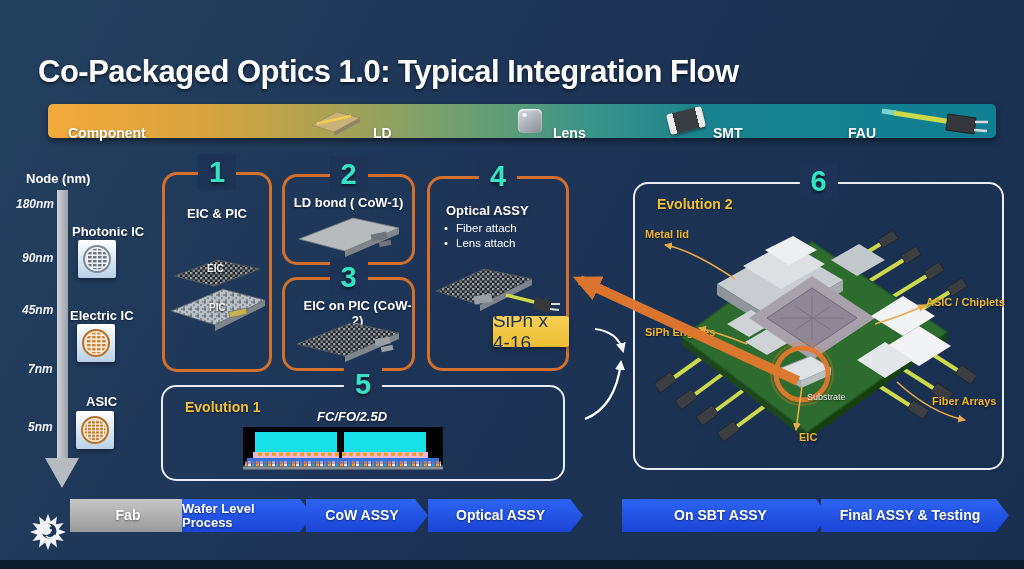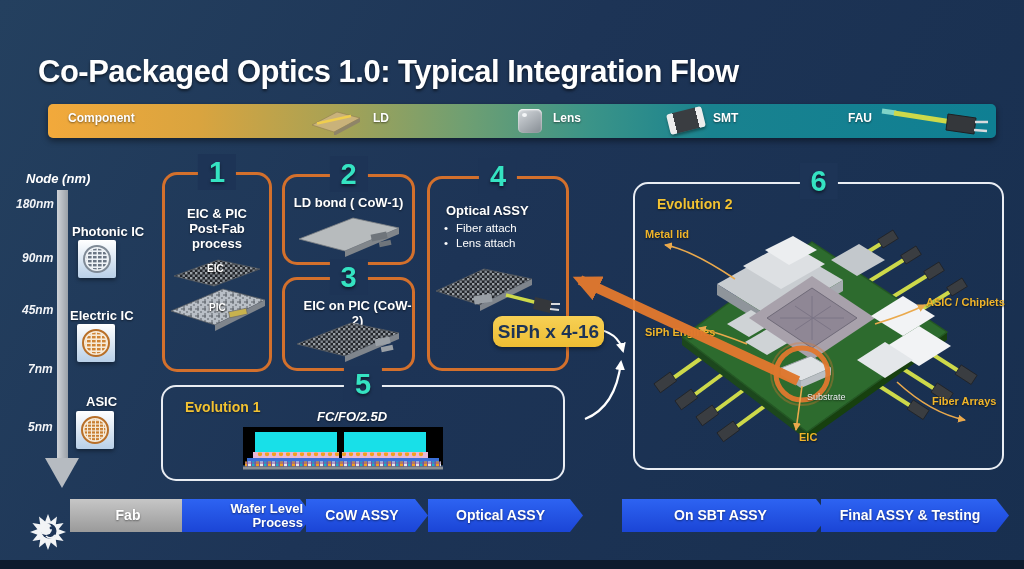--- a/index.html
+++ b/index.html
@@ -12,23 +12,23 @@
   .title{
     position:absolute;left:38px;top:14px;font-size:31px;font-weight:bold;letter-spacing:-0.5px;
     text-shadow:0 2px 3px rgba(0,0,0,.55);white-space:nowrap;margin-top:40px;
   }
   
   .compbar{
     position:absolute;left:48px;top:104px;width:948px;height:34px;border-radius:5px;
     background:linear-gradient(90deg,#f2a93b 0%,#d9a43f 16%,#a9a254 30%,#6f9f72 44%,#3b9488 57%,#19828f 70%,#0f7f93 100%);
     box-shadow:0 3px 6px rgba(0,0,0,.45);
   }
-  .compbar .lbl{position:absolute;top:7px;font-size:12px;font-weight:bold;text-shadow:0 1px 2px rgba(0,0,0,.5);}
-  
-  .axis-title{position:absolute;left:26px;top:171px;font-size:13px;font-weight:bold;font-style:italic;}
+  .compbar .lbl{position:absolute;top:21px;font-size:14px;font-weight:bold;text-shadow:0 1px 2px rgba(0,0,0,.5);}
+  
+  .axis-title{position:absolute;left:26px;top:171px;font-size:13px;font-weight:bold;}
   .vbar{position:absolute;left:57px;top:190px;width:11px;height:268px;background:linear-gradient(90deg,#cfd3d8,#9ba1a8);}
   .vbar-head{position:absolute;left:45px;top:458px;width:0;height:0;border-left:17px solid transparent;border-right:17px solid transparent;border-top:30px solid #b6bbc1;}
   .tick{position:absolute;font-size:12px;font-weight:bold;font-style:italic;color:#f2f4f7;}
   .nodeitem-label{position:absolute;font-size:13px;font-weight:bold;text-shadow:0 1px 2px rgba(0,0,0,.5);}
   .wafer{position:absolute;width:38px;height:38px;background:linear-gradient(180deg,#ffffff,#b9d0e8);border-radius:2px;box-shadow:0 2px 4px rgba(0,0,0,.4);}
   
   .box-orange{position:absolute;border:3px solid #d3702c;border-radius:15px;}
   .box-white{position:absolute;border:2.5px solid #e9edf3;border-radius:15px;}
   .num{
     position:absolute;top:-21px;left:50%;transform:translateX(-50%);
@@ -36,36 +36,36 @@
     text-shadow:0 2px 3px rgba(0,0,0,.5);
   }
   .boxtitle{font-size:13px;font-weight:bold;text-align:center;text-shadow:0 1px 2px rgba(0,0,0,.5);}
   .bullets{margin:4px 0 0 14px;padding:0;font-size:11.5px;list-style:none;}
   .bullets li{margin-top:3px;}
   .bullets li::before{content:"•";margin-right:8px;}
   .gold{color:#f2c232;font-weight:bold;font-size:14px;text-shadow:0 1px 2px rgba(0,0,0,.5);}
   .chiplabel{position:absolute;font-size:10px;font-weight:bold;color:#fff;text-shadow:0 1px 2px #000;}
   
   .pill-yellow{
-    position:absolute;left:493px;top:316px;width:111px;height:31px;border-radius:9px;
-    background:linear-gradient(180deg,#f7d055,#eebd33);color:#1d3456;font-size:19px;font-weight:bold;
+    position:absolute;left:493px;top:316px;width:76px;height:31px;border-radius:3px;
+    background:linear-gradient(180deg,#f7d055,#eebd33);color:#1d3456;font-size:19px;font-weight:normal;
     display:flex;align-items:center;justify-content:center;box-shadow:0 2px 4px rgba(0,0,0,.4);
   }
   .pill-teal{
     position:absolute;left:452px;top:403px;width:130px;height:31px;border-radius:9px;
     background:linear-gradient(180deg,#1c96a0,#117078);color:#fff;font-size:18px;font-weight:bold;
     display:flex;align-items:center;justify-content:center;box-shadow:0 2px 4px rgba(0,0,0,.4);
   }
   
   .lab6{position:absolute;font-size:11px;font-weight:bold;color:#f0b52a;text-shadow:0 1px 2px rgba(0,0,0,.6);white-space:nowrap;}
   .lab6.white{color:#eef1f4;font-size:9px;font-weight:normal;}
   
   .chev{
     position:absolute;top:499px;height:33px;display:flex;align-items:center;justify-content:center;
-    font-size:14px;font-weight:bold;color:#fff;text-align:right;line-height:1.05;
+    font-size:14px;font-weight:bold;color:#fff;text-align:left;line-height:1.05;
     clip-path:polygon(0 0,calc(100% - 13px) 0,100% 50%,calc(100% - 13px) 100%,0 100%);
     background:linear-gradient(180deg,#2d63f2,#1b45d6);padding-right:10px;
     text-shadow:0 1px 2px rgba(0,0,0,.45);
   }
   .chev.gray{background:linear-gradient(180deg,#c6c6c6,#9a9a9a);}
   .small2{font-size:13px;}
   svg{display:block;}
   .abs{position:absolute;}
 </style>
 </head>
@@ -179,21 +179,20 @@
           </pattern>
         </defs>
       <circle cx="19" cy="19" r="13" fill="#f6ead8" stroke="#b86f28" stroke-width="2"></circle>
       <circle cx="19" cy="19" r="10.5" fill="url(#pg3)"></circle>
     </svg>
   </div>
 
   <div class="box-orange" style="left:162px;top:172px;width:104px;height:194px;">
     <div class="num">1</div>
     <div class="boxtitle" style="margin-top:31px;">EIC &amp; PIC</div>
-    <div class="boxtitle">Post-Fab process</div>
     <svg class="abs" style="left:5px;top:82px;" width="94" height="32">
       <polygon points="4,19 48,3 90,12 44,29" fill="url(#checker)" stroke="#565b61" stroke-width="0.8"></polygon>
     </svg>
     <span class="chiplabel" style="left:42px;top:88px;">EIC</span>
     <svg class="abs" style="left:2px;top:110px;" width="100" height="50">
       <polygon points="4,26 56,4 98,15 48,40" fill="url(#maze)" stroke="#565b61" stroke-width="0.8"></polygon>
       <polygon points="48,40 98,15 98,21 48,46" fill="#7f858c"></polygon>
       <rect x="62" y="25" width="18" height="6" transform="rotate(-12 71 28)" fill="#c8b24e" stroke="#6b6b6b" stroke-width="0.7"></rect>
     </svg>
     <span class="chiplabel" style="left:44px;top:127px;">PIC</span>

